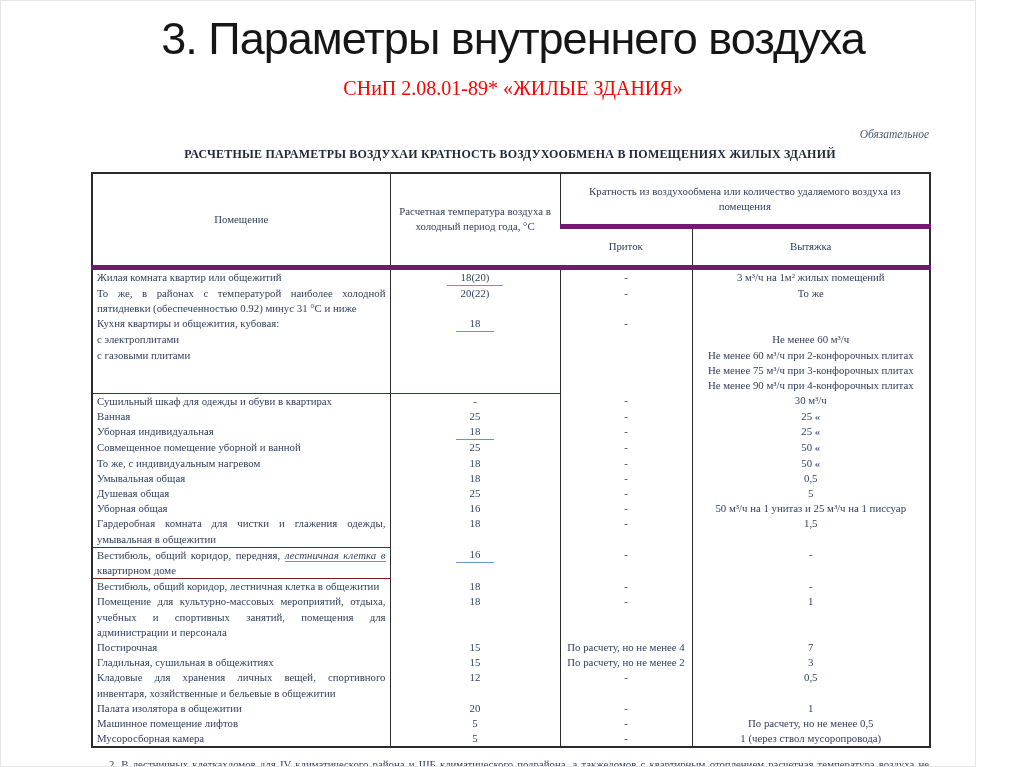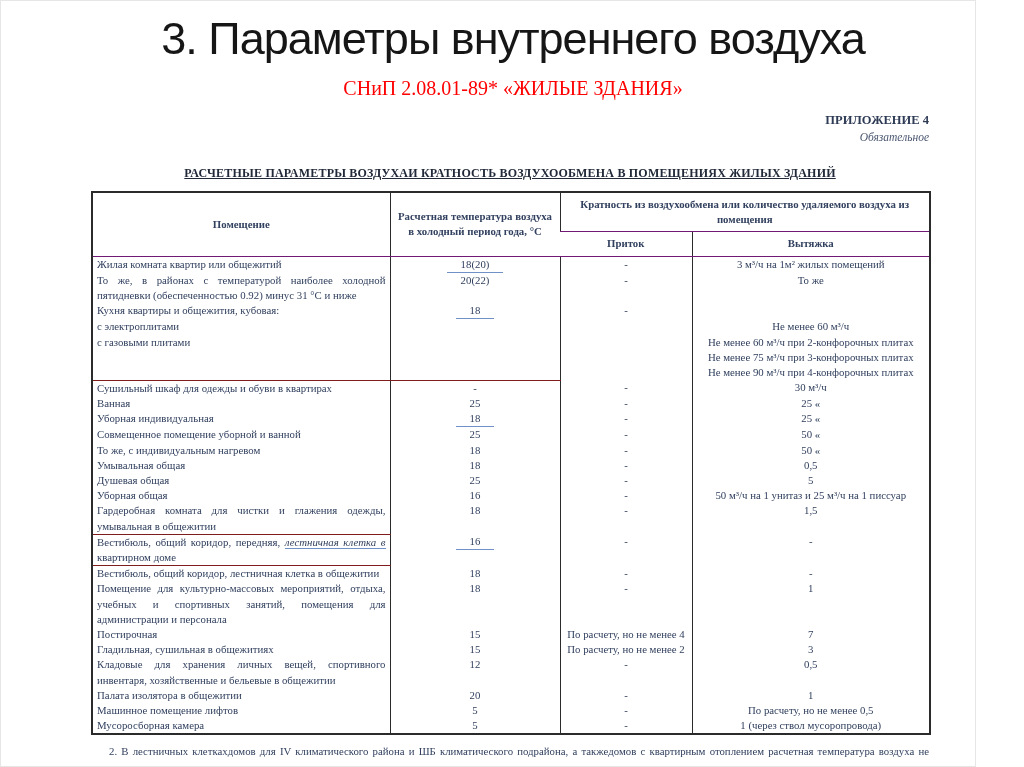--- a/index.html
+++ b/index.html
@@ -30,40 +30,40 @@
   .doc{
     position:absolute;left:90px;top:112px;width:838px;
     color:#32415f;
   }
   .appendix{
     text-align:right;font-weight:bold;font-size:12.5px;color:#2e3b55;
     line-height:15px;
   }
   .oblig{
     text-align:right;font-style:italic;font-size:11.5px;color:#4a5670;
-    line-height:15px;margin-top:2px;
+    line-height:15px;margin-top:14px;
   }
   .doc-title{
     text-align:center;font-weight:bold;font-size:12px;color:#222a3a;
-    margin-top:21px;letter-spacing:.2px;text-decoration:underline;
+    margin-top:5px;letter-spacing:.2px;
   }
   table.t{
     border-collapse:collapse;table-layout:fixed;
     margin-top:10px;width:838px;
     font-size:10.8px;line-height:15.2px;color:#32415f;
   }
   table.t{border:2px solid #2b2b2b;}
   .t th,.t td{
     padding:0 4px;vertical-align:top;box-sizing:border-box;
     border-left:1px solid #2b2b2b;
   }
   .t th:first-child,.t td:first-child{border-left:none;}
   .t thead th{
-    font-weight:bold;text-align:center;vertical-align:middle;
-    border-bottom:1px solid #701a75;padding:4px 6px;
+    font-weight:normal;text-align:center;vertical-align:middle;
+    border-bottom:5px solid #701a75;padding:10px 6px;
   }
   .col-room{width:298px;}
   .col-temp{width:170px;}
   .col-in{width:132px;}
   .col-ex{width:238px;}
   .c-room{text-align:justify;}
   .c-temp,.c-in,.c-ex{text-align:center;}
   .pre{white-space:pre-line;margin-top:28px;}
   .bold{font-weight:normal;}
   .b1{border-bottom:1px solid #7f1d1d;}
@@ -79,21 +79,20 @@
 </style>
 </head>
 <body>
 
 <div class="page">
 
   <div class="slide-title">3. Параметры внутреннего воздуха</div>
   <div class="slide-subtitle">СНиП 2.08.01-89* «ЖИЛЫЕ ЗДАНИЯ»</div>
 
   <div class="doc">
-    <div class="appendix">ПРИЛОЖЕНИЕ 4</div>
     <div class="oblig">Обязательное</div>
     <div class="doc-title">РАСЧЕТНЫЕ ПАРАМЕТРЫ ВОЗДУХАИ КРАТНОСТЬ ВОЗДУХООБМЕНА В ПОМЕЩЕНИЯХ ЖИЛЫХ ЗДАНИЙ</div>
 
     <table class="t">
       <colgroup>
         <col class="col-room">
           <col class="col-temp">
           <col class="col-in">
           <col class="col-ex">
       </colgroup>

